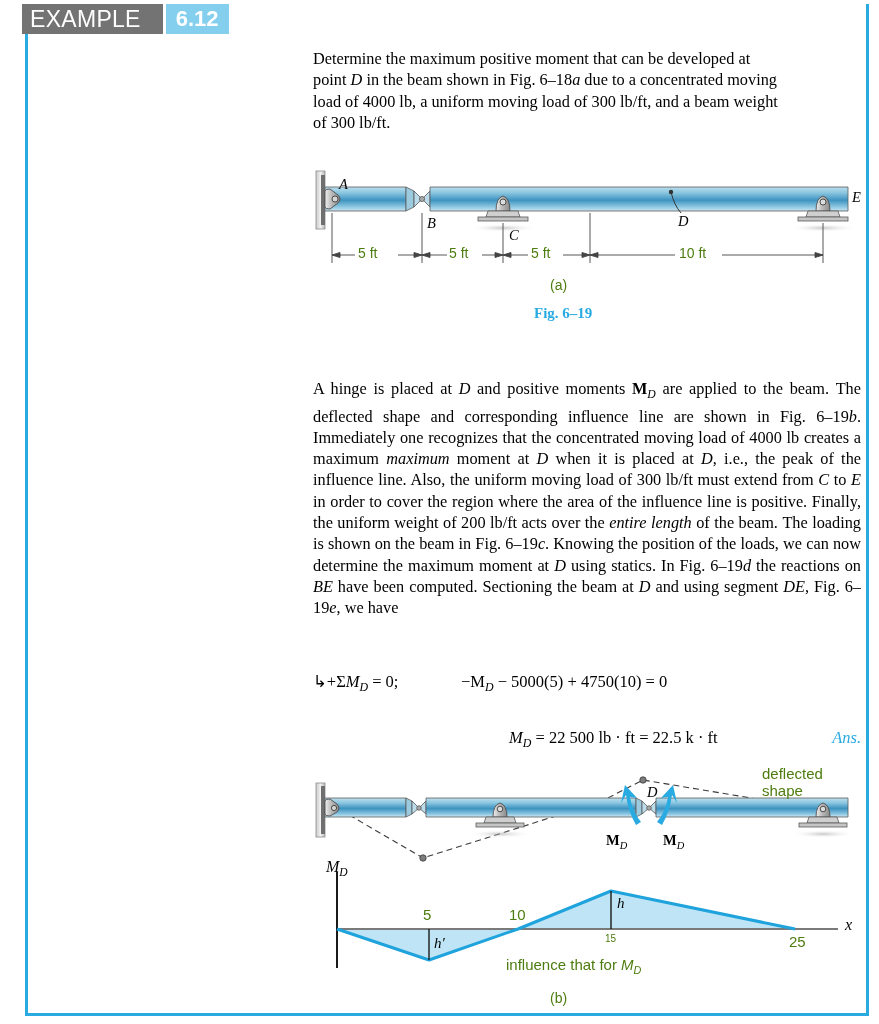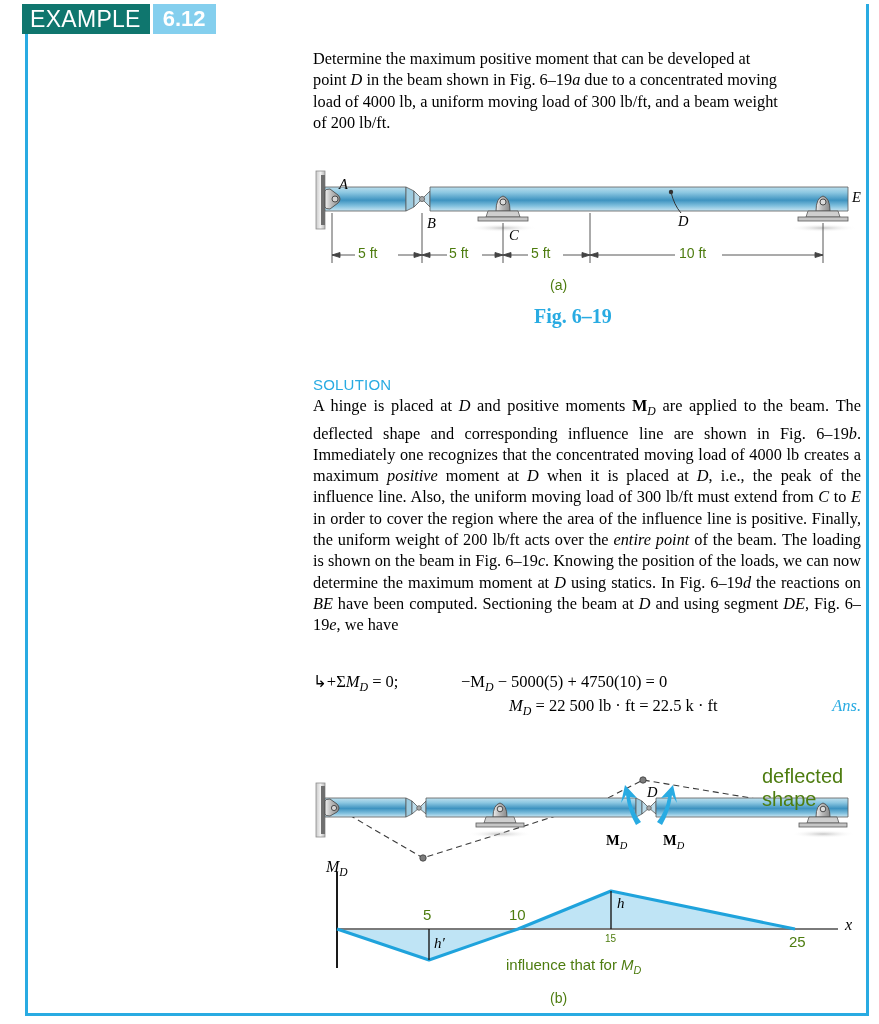--- a/index.html
+++ b/index.html
@@ -19,26 +19,26 @@
 
   
   #example-header {
     position: absolute;
     left: 22px; top: 4px;
     height: 30px;
     display: flex;
     align-items: stretch;
   }
   .hdr-word {
-    background: #0f766e;
+    background: #737373;
     color: #ffffff;
     font-family: "Liberation Sans", sans-serif;
     font-size: 23px;
     line-height: 30px;
-    padding: 0 9px 0 8px;
+    padding: 0 22px 0 8px;
     letter-spacing: 0.3px;
   }
   .hdr-num {
     background: #84CFEE;
     color: #ffffff;
     font-family: "Liberation Sans", sans-serif;
     font-weight: bold;
     font-size: 22px;
     line-height: 30px;
     padding: 0 10px;
@@ -109,21 +109,21 @@
     position: absolute;
     font-family: Liberation Sans, sans-serif;
     font-size: 14px;
     color: #4d7c0f;
   }
   .figno {
     position: absolute;
     color: #29ABE2;
     font-family: "Liberation Serif", serif;
     font-weight: bold;
-    font-size: 20px;
+    font-size: 15px;
     text-align: right;
   }
   svg { display: block; overflow: visible; }
 </style>
 </head>
 <body>
 
 <div id="page">
 
   <div id="example-header">
@@ -132,24 +132,24 @@
   </div>
   <div style="position:absolute;left:176px;top:4px;width:690px;height:30px;background:#84CFEE;z-index:-1"></div>
 
   <div class="rule-left"></div>
   <div class="rule-right"></div>
   <div class="rule-bottom"></div>
 
   <div class="textcol" style="top:48px;">
     <div class="body-text nojust">Determine the maximum positive moment that can be developed at</div>
     <div class="body-text nojust">
-      <span>point </span><i>D</i><span> in the beam shown in Fig. 6–19</span><i>a</i><span> due to a concentrated moving</span>
+      <span>point </span><i>D</i><span> in the beam shown in Fig. 6–18</span><i>a</i><span> due to a concentrated moving</span>
     </div>
     <div class="body-text nojust">load of 4000 lb, a uniform moving load of 300 lb/ft, and a beam weight</div>
-    <div class="body-text nojust">of 200 lb/ft.</div>
+    <div class="body-text nojust">of 300 lb/ft.</div>
   </div>
 
   <div class="fig" style="left:310px;top:165px;">
     <svg width="556" height="115" viewBox="0 0 556 115">
       <defs>
         <linearGradient id="beamgrad" x1="0" y1="0" x2="0" y2="1">
           <stop offset="0%" stop-color="#B9DDEC"></stop>
           <stop offset="22%" stop-color="#8FC9E2"></stop>
           <stop offset="55%" stop-color="#3E93C0"></stop>
           <stop offset="78%" stop-color="#7FBFDD"></stop>
@@ -254,47 +254,46 @@
     <div class="figcap" style="left:48px;  top:80px;">5 ft</div>
     <div class="figcap" style="left:139px; top:80px;">5 ft</div>
     <div class="figcap" style="left:221px; top:80px;">5 ft</div>
     <div class="figcap" style="left:369px; top:80px;">10 ft</div>
   </div>
 
   <div class="figcap" style="left:550px; top:277px;">(a)</div>
   <div class="figno" style="left:534px; top:305px;">Fig. 6–19</div>
 
   <div class="textcol" style="top:376px;">
-    <div class="solution-label">SOLUTION</div>
     <div class="body-text" style="margin-top:2px;">
       A hinge is placed at <i>D</i> and positive moments <b>M</b><sub><i>D</i></sub> are applied to the
       beam.&nbsp;The deflected shape and corresponding influence line are shown
       in Fig.&nbsp;6–19<i>b</i>. Immediately one recognizes that the concentrated
-      moving load of 4000&nbsp;lb creates a maximum <i>positive</i> moment at <i>D</i> when
+      moving load of 4000&nbsp;lb creates a maximum <i>maximum</i> moment at <i>D</i> when
       it is placed at <i>D</i>, i.e., the peak of the influence line. Also, the uniform
       moving load of 300&nbsp;lb/ft must extend from <i>C</i> to <i>E</i> in order to cover
       the region where the area of the influence line is positive. Finally, the
-      uniform weight of 200&nbsp;lb/ft acts over the <i>entire point</i> of the beam.&nbsp;The
+      uniform weight of 200&nbsp;lb/ft acts over the <i>entire length</i> of the beam.&nbsp;The
       loading is shown on the beam in Fig.&nbsp;6–19<i>c</i>. Knowing the position of
       the loads, we can now determine the maximum moment at <i>D</i> using
       statics. In Fig.&nbsp;6–19<i>d</i> the reactions on <i>BE</i> have been computed.
       Sectioning the beam at <i>D</i> and using segment <i>DE</i>, Fig.&nbsp;6–19<i>e</i>, we have
     </div>
   </div>
 
   <div class="eqn-block" style="top:672px; width:548px;">
     <div class="eqn-line">
       <span style="position:absolute;left:0;">
         <span>↳+Σ</span><i>M</i><sub><i>D</i></sub><span> = 0;</span>
       </span>
       <span style="position:absolute;left:148px;text-align:right;">
         <span>−M</span><sub><i>D</i></sub><span> − 5000(5) + 4750(10) = 0</span>
       </span>
     </div>
-    <div class="eqn-line" style="height:26px;">
+    <div class="eqn-line" style="height:26px;margin-top:32px;">
       <span style="position:absolute;left:196px;">
         <i>M</i><sub><i>D</i></sub><span> = 22 500 lb · ft = 22.5 k · ft</span>
       </span>
       <span class="ans">Ans.</span>
     </div>
   </div>
 
   <div class="fig" style="left:310px;top:755px;">
     <svg width="556" height="108" viewBox="0 0 556 108">
       <defs>
@@ -363,21 +362,21 @@
         <path d="M499,62 L527,62 L529,68 L497,68 Z" fill="#cfcfcf" stroke="#5a5a5a" stroke-width="0.8"></path>
         <rect x="489" y="68" width="48" height="4" fill="#c5c5c5" stroke="#5a5a5a" stroke-width="0.8"></rect>
       </g>
 
       <g fill="#29ABE2">
         <path d="M326,70 Q318,56 316,40 L311,48 L315,30 L327,43 L320,42 Q322,56 331,67 Z"></path>
         <path d="M352,70 Q360,56 362,40 L367,48 L363,30 L351,43 L358,42 Q356,56 347,67 Z"></path>
       </g>
     </svg>
 
-    <div class="figcap" style="left:452px; top:10px; font-size:20px;">deflected shape</div>
+    <div class="figcap" style="left:452px; top:10px; font-size:15px;">deflected shape</div>
     <div class="figlabel it" style="left:337px; top:29px;">D</div>
     <div class="figlabel" style="left:296px; top:77px;">
       <b>M</b><sub><i>D</i></sub>
     </div>
     <div class="figlabel" style="left:353px; top:77px;">
       <b>M</b><sub><i>D</i></sub>
     </div>
   </div>
 
   <div class="fig" style="left:310px;top:858px;">

